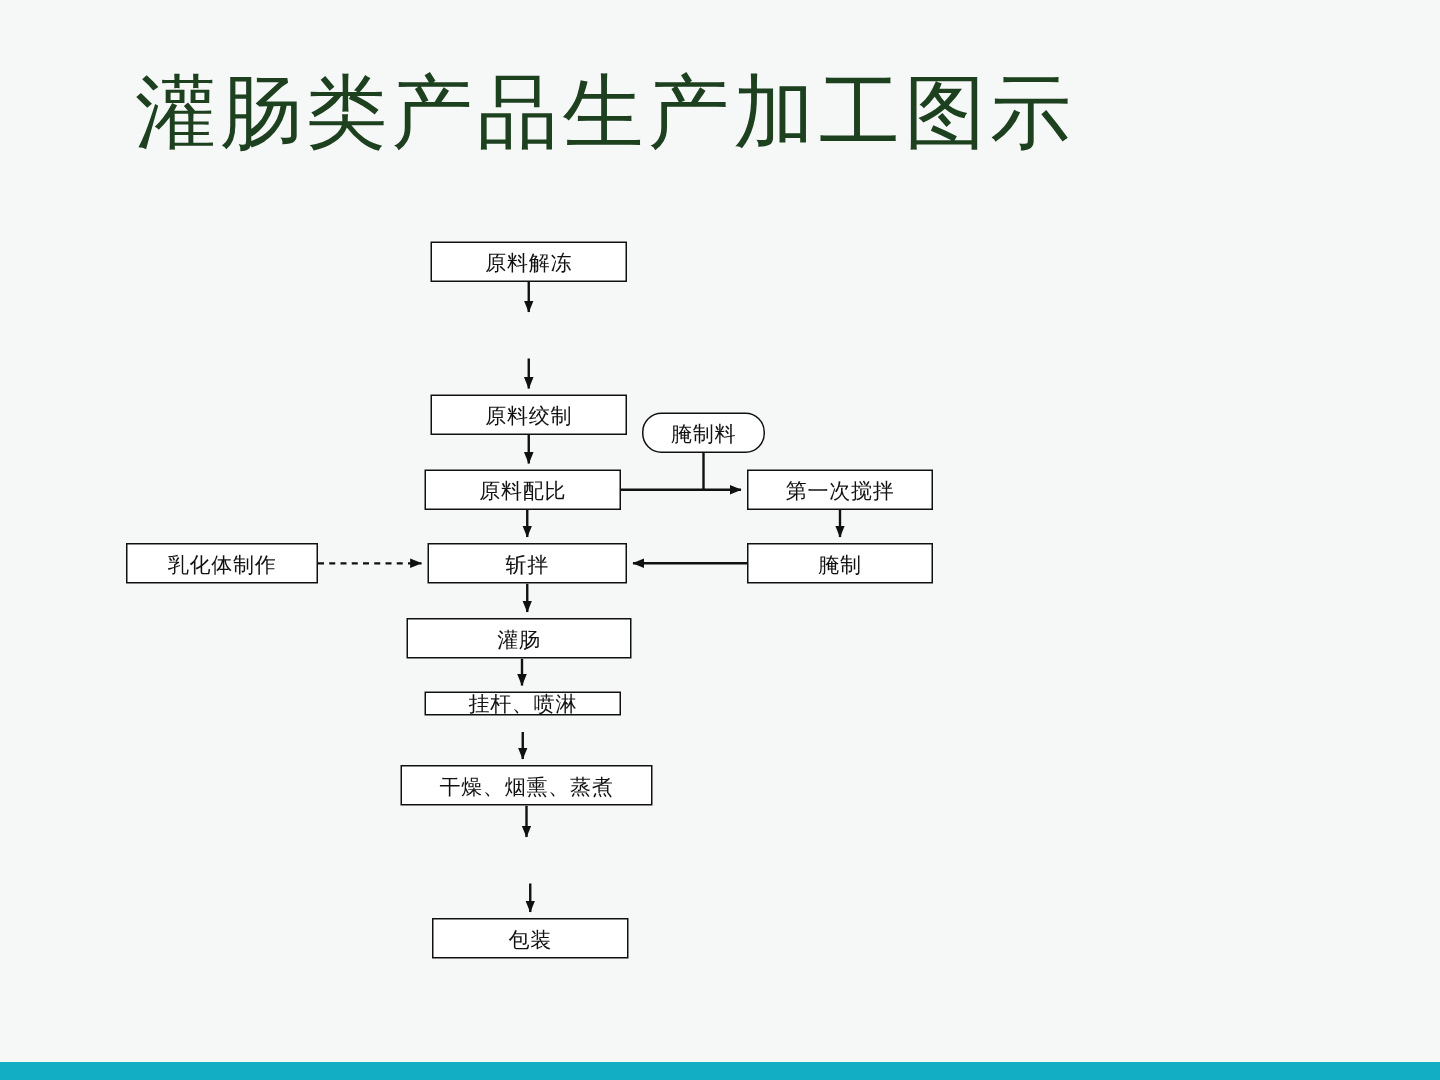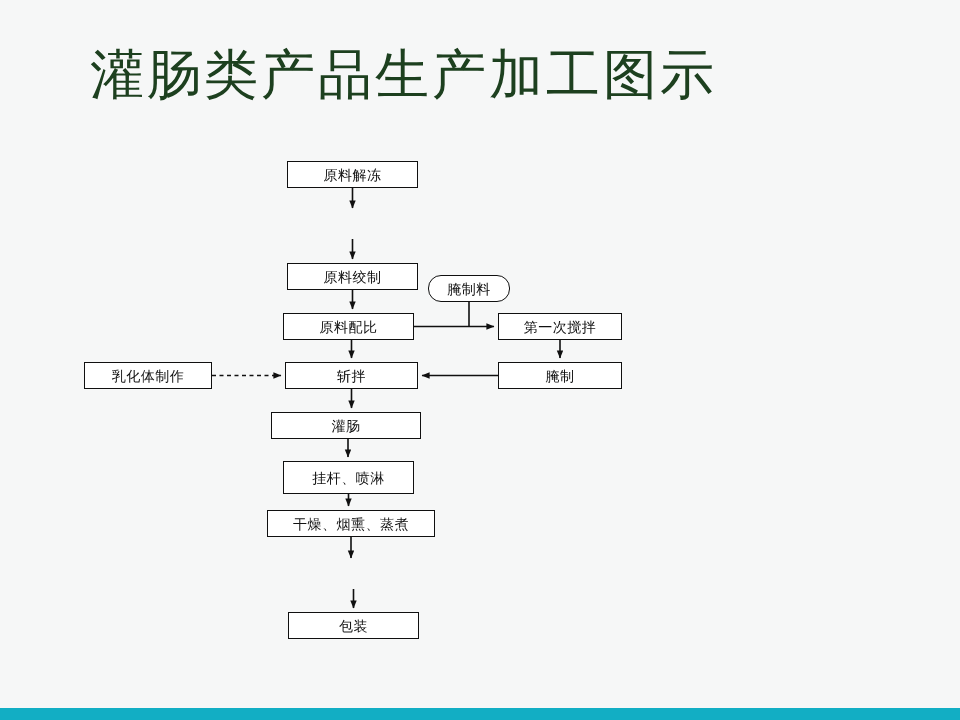--- a/index.html
+++ b/index.html
@@ -127,21 +127,21 @@
     <div class="node" style="left:498px; top:362px; width:124px; height:27px;">腌制</div>
 
     <div class="node" style="left:498px; top:313px; width:124px; height:27px;">第一次搅拌</div>
 
     <div class="node" style="left:84px; top:362px; width:128px; height:27px;">乳化体制作</div>
 
     <div class="node" style="left:285px; top:362px; width:133px; height:27px;">斩拌</div>
 
     <div class="node" style="left:271px; top:412px; width:150px; height:27px;">灌肠</div>
 
-    <div class="node" style="left:283px; top:461px; width:131px; height:33px;">挂杆、喷淋</div>
+    <div class="node" style="left:283px; top:461px; width:131px; height:16px;">挂杆、喷淋</div>
 
     <div class="node" style="left:267px; top:510px; width:168px; height:27px;">干燥、烟熏、蒸煮</div>
 
 
     <div class="node" style="left:288px; top:612px; width:131px; height:27px;">包装</div>
 
   </div>
 
   <div id="bottom-bar"></div>
 

